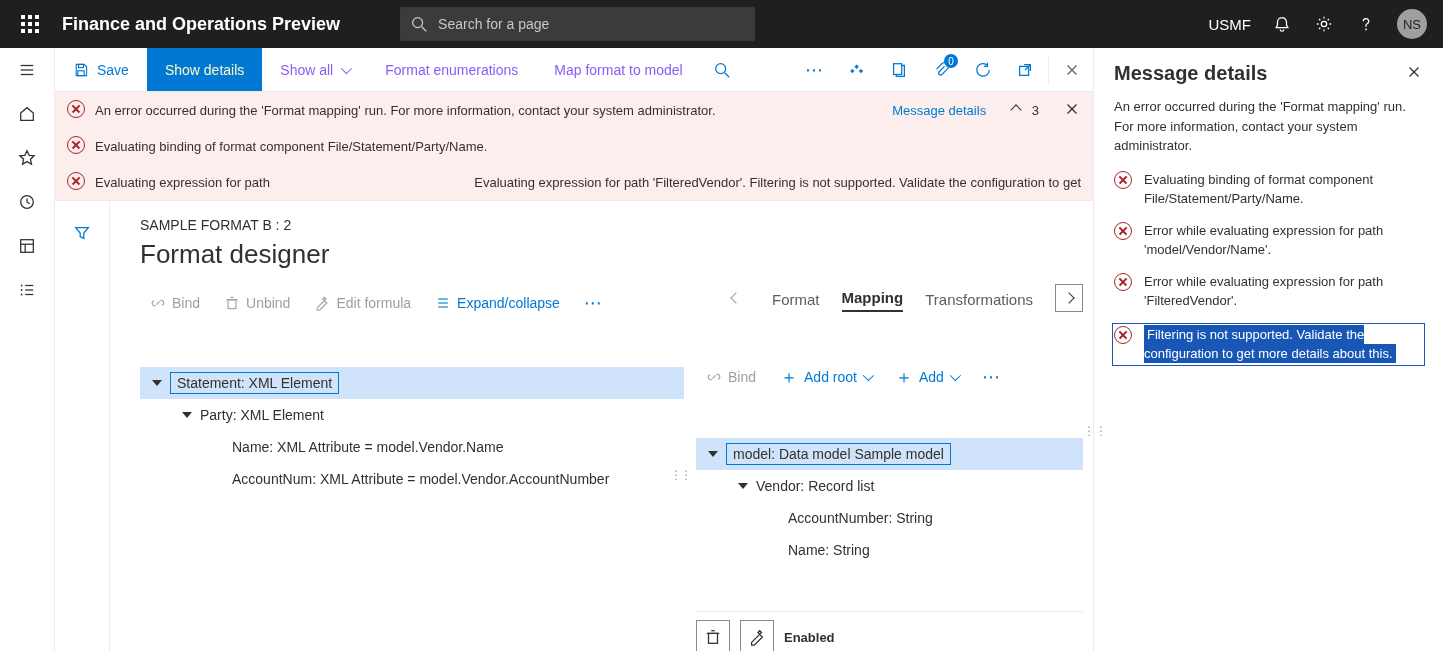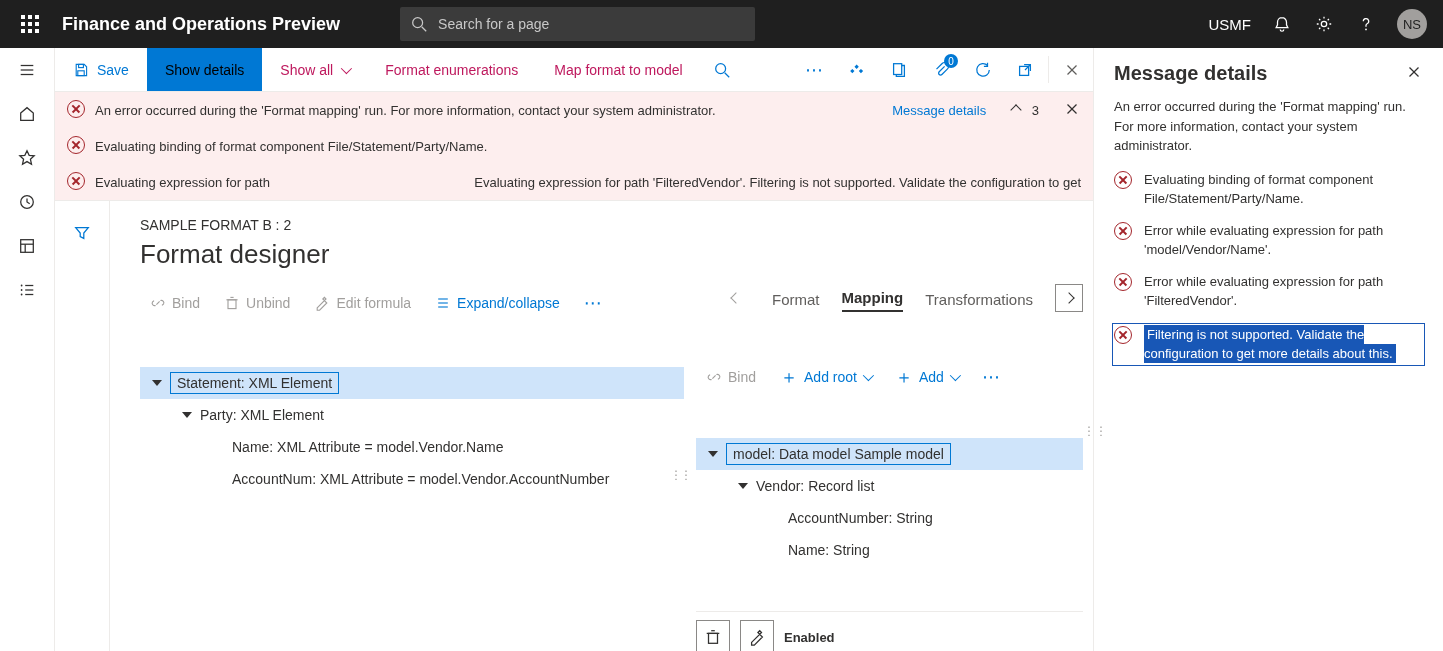--- a/index.html
+++ b/index.html
@@ -26,24 +26,24 @@
     
     .shell { display: flex; height: calc(100% - 48px); }
     .left-rail { width: 55px; border-right: 1px solid #edebe9; display: flex; flex-direction: column; align-items: center; }
     .rail-btn { width: 55px; height: 44px; display:flex; align-items:center; justify-content:center; color:#323130; cursor:pointer; }
 
     .main { flex:1; display:flex; flex-direction:column; min-width:0; }
     .details { width: 350px; border-left:1px solid #edebe9; display:flex; flex-direction:column; padding:0; }
 
     
     .cmd-bar { height: 44px; border-bottom:1px solid #edebe9; display:flex; align-items:stretch; padding:0 0; }
-    .cmd-btn { display:flex; align-items:center; padding:0 18px; cursor:pointer; font-size:14px; color:#be185d; gap:8px; border:none; background:none; }
+    .cmd-btn { display:flex; align-items:center; padding:0 18px; cursor:pointer; font-size:14px; color:#8b5cf6; gap:8px; border:none; background:none; }
     .cmd-btn.primary-save { color:#0078d4; }
     .cmd-btn.primary-save .ico { color:#0078d4; }
-    .cmd-btn.active-tab { background:#0078d4; color:#000000; }
+    .cmd-btn.active-tab { background:#0078d4; color:#fef9c3; }
     .cmd-spacer { flex:1; }
     .cmd-icon-btn { width:42px; display:flex; align-items:center; justify-content:center; cursor:pointer; color:#0078d4; position:relative;}
     .cmd-icon-btn.gray { color:#605e5c; }
     .cmd-icon-btn .badge { position:absolute; top:6px; right:4px; background:#0078d4; color:#fff; font-size:10px; border-radius:8px; min-width:14px; height:14px; display:flex; align-items:center; justify-content:center; padding:0 3px;}
     .sep { width:1px; background:#edebe9; margin:8px 2px; }
 
     
     .msg-strip { background:#fdeeee; border-bottom:1px solid #edebe9; font-size:13px; }
     .msg-row { display:flex; align-items:center; height:36px; padding:0 12px; gap:10px; }
     .msg-row .err-ico { color:#a4262c; flex:0 0 auto; }

